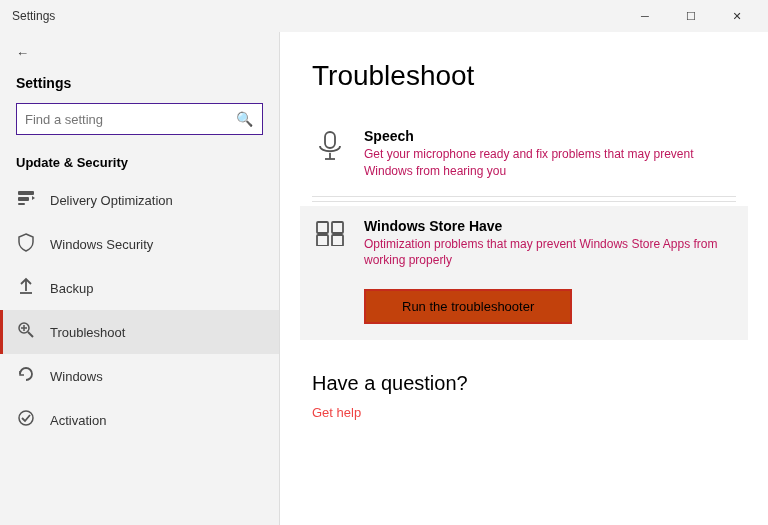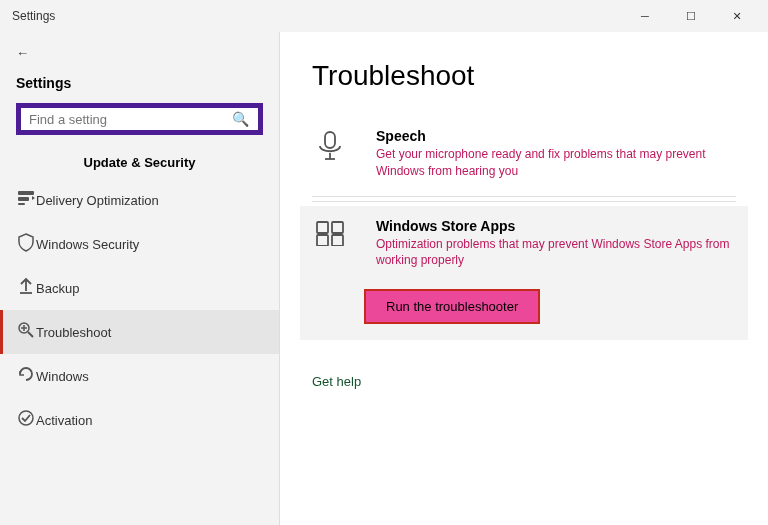--- a/index.html
+++ b/index.html
@@ -78,21 +78,21 @@
       font-size: 14px;
       font-weight: 600;
       padding: 4px 16px 12px;
       color: #000;
     }
 
     .search-box {
       margin: 0 16px 16px;
       display: flex;
       align-items: center;
-      border: 5px solid #4c1d95;
+      border: 1px solid #4c1d95;
       background: white;
       height: 32px;
       padding: 0 8px;
     }
     .search-input {
       border: none;
       outline: none;
       flex: 1;
       font-size: 13px;
       background: transparent;
@@ -104,28 +104,28 @@
       cursor: pointer;
       color: #555;
       font-size: 14px;
     }
 
     .sidebar-section-title {
       font-size: 13px;
       font-weight: 700;
       padding: 4px 16px 8px;
       color: #000;
-      text-align: center;
     }
 
     .sidebar-item {
       display: flex;
       align-items: center;
       padding: 10px 16px;
       cursor: pointer;
+      gap: 14px;
       font-size: 13px;
       color: #333;
       position: relative;
       text-align: center;
     }
     .sidebar-item.active {
       background: #e5e5e5;
     }
     .sidebar-item.active::before {
       content: '';
@@ -161,21 +161,21 @@
 
     .troubleshoot-item {
       display: flex;
       flex-direction: column;
       margin-bottom: 4px;
     }
 
     .troubleshoot-item-header {
       display: flex;
       align-items: flex-start;
-      gap: 28px;
+      gap: 16px;
       padding: 12px 0;
       justify-content: center;
     }
 
     .troubleshoot-icon {
       width: 36px;
       flex-shrink: 0;
       display: flex;
       align-items: center;
       justify-content: center;
@@ -211,22 +211,22 @@
 
     .troubleshoot-item.expanded .troubleshoot-item-header {
       padding: 12px 0;
     }
 
     .run-btn-container {
       padding: 8px 0 16px 52px;
     }
 
     .run-btn {
-      padding: 8px 20px;
-      background: #ec4899;
+      padding: 8px 36px;
+      background: #c2410c;
       border: 2px solid #c42b1c;
       font-size: 13px;
       color: #000;
       cursor: pointer;
       font-family: 'Segoe UI', sans-serif;
     }
 
     
     .have-question {
       margin-top: 24px;
@@ -235,21 +235,21 @@
 
     .have-question-title {
       font-size: 20px;
       font-weight: 300;
       color: #000;
       margin-bottom: 8px;
     }
 
     .get-help-link {
       font-size: 13px;
-      color: #14532d;
+      color: #ef4444;
       cursor: pointer;
       text-decoration: none;
     }
 
     
     .divider {
       border: none;
       border-top: 1px solid #e0e0e0;
       margin: 4px 0;
     }
@@ -380,27 +380,28 @@
       <div class="troubleshoot-item-header">
         <div class="troubleshoot-icon">
           <svg width="30" height="26" viewBox="0 0 30 26">
             <rect x="2" y="2" width="11" height="11" rx="1" fill="none" stroke="#555" stroke-width="1.8"></rect>
             <rect x="17" y="2" width="11" height="11" rx="1" fill="none" stroke="#555" stroke-width="1.8"></rect>
             <rect x="2" y="15" width="11" height="11" rx="1" fill="none" stroke="#555" stroke-width="1.8"></rect>
             <rect x="17" y="15" width="11" height="11" rx="1" fill="none" stroke="#555" stroke-width="1.8"></rect>
           </svg>
         </div>
         <div class="troubleshoot-text-block">
-          <div class="troubleshoot-item-title">Windows Store Apps</div>
+          <div class="troubleshoot-item-title">Windows Store Have</div>
           <div class="troubleshoot-item-desc">Optimization problems that may prevent Windows Store Apps from working properly</div>
         </div>
       </div>
       <div class="run-btn-container">
         <button class="run-btn">Run the troubleshooter</button>
       </div>
     </div>
 
     <div class="have-question">
+      <div class="have-question-title">Have a question?</div>
       <a class="get-help-link" href="#">Get help</a>
     </div>
 
   </div>
 </div>
 
 </body></html>

